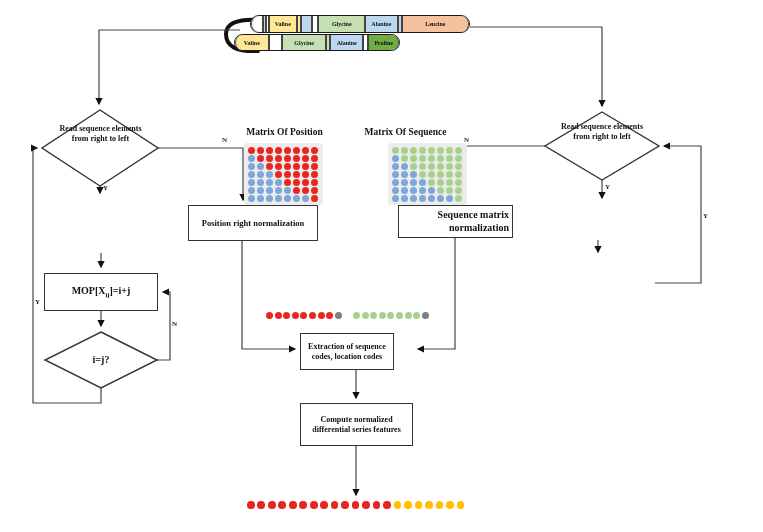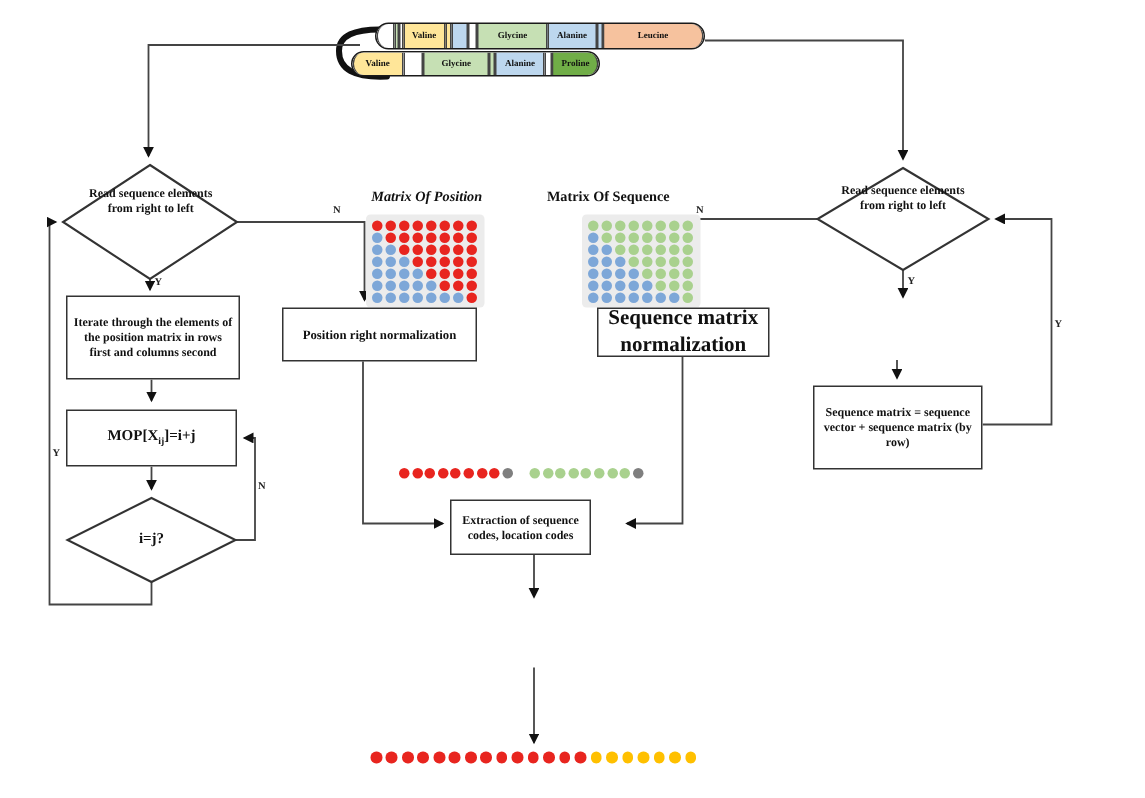--- a/index.html
+++ b/index.html
@@ -83,27 +83,26 @@
       <span class="seg" style="width: 34px; background: rgb(255, 230, 153); border-radius: 8px 0px 0px 8px;">Valine</span>
       <span class="seg" style="width: 14px; background: rgb(255, 255, 255);"></span>
       <span class="seg" style="width: 44px; background: rgb(198, 224, 180);">Glycine</span>
       <span class="seg" style="width: 4px; background: rgb(198, 224, 180);"></span>
       <span class="seg" style="width: 34px; background: rgb(189, 215, 238);">Alanine</span>
       <span class="seg" style="width: 5px; background: rgb(255, 255, 255);"></span>
       <span class="seg" style="width: 31px; background: rgb(112, 173, 71); border-radius: 0px 8px 8px 0px;">Proline</span>
     </div>
 
   <div class="dtext" style="left:52px;top:124px;width:97px;">Read sequence elements from right to left</div>
-  <div class="box" style="left:44px;top:197px;width:116px;height:56px;">Iterate through the elements of the position matrix in rows first and columns second</div>
   <div class="box mop" style="left:44px;top:273px;width:114px;height:38px;">
     <span><span>MOP[X</span><sub>ij</sub><span>]=i+j</span></span>
   </div>
   <div class="dtext ij" style="left:71px;top:354px;width:60px;">i=j?</div>
 
-  <div class="title" style="left:222px;top:127px;width:125px;font-style:italic;">Matrix Of Position</div>
+  <div class="title" style="left:222px;top:127px;width:125px;">Matrix Of Position</div>
   <div class="panel" style="left:244px;top:143px;width:79px;height:62px;">
       <div class="dotrow">
         <span class="dot" style="background: rgb(232, 37, 31);"></span>
         <span class="dot" style="background: rgb(232, 37, 31);"></span>
         <span class="dot" style="background: rgb(232, 37, 31);"></span>
         <span class="dot" style="background: rgb(232, 37, 31);"></span>
         <span class="dot" style="background: rgb(232, 37, 31);"></span>
         <span class="dot" style="background: rgb(232, 37, 31);"></span>
         <span class="dot" style="background: rgb(232, 37, 31);"></span>
         <span class="dot" style="background: rgb(232, 37, 31);"></span>
@@ -237,24 +236,23 @@
         <span class="dot" style="background: rgb(125, 167, 216);"></span>
         <span class="dot" style="background: rgb(125, 167, 216);"></span>
         <span class="dot" style="background: rgb(125, 167, 216);"></span>
         <span class="dot" style="background: rgb(125, 167, 216);"></span>
         <span class="dot" style="background: rgb(125, 167, 216);"></span>
         <span class="dot" style="background: rgb(125, 167, 216);"></span>
         <span class="dot" style="background: rgb(125, 167, 216);"></span>
         <span class="dot" style="background: rgb(169, 209, 142);"></span>
       </div>
     </div>
-  <div class="box" style="left:398px;top:205px;width:115px;height:33px;font-size:14px;">Sequence matrix normalization</div>
+  <div class="box" style="left:398px;top:205px;width:115px;height:33px;font-size:10px;text-align:right;">Sequence matrix normalization</div>
 
   <div class="dtext" style="left:553px;top:122px;width:98px;">Read sequence elements from right to left</div>
-  <div class="box" style="left:542px;top:257px;width:113px;height:56px;">Sequence matrix = sequence vector + sequence matrix (by row)</div>
 
   <div class="seqrow" style="left:266px;top:312px;">
       <div class="dotrow">
         <span class="dot" style="background: rgb(232, 37, 31);"></span>
         <span class="dot" style="background: rgb(232, 37, 31);"></span>
         <span class="dot" style="background: rgb(232, 37, 31);"></span>
         <span class="dot" style="background: rgb(232, 37, 31);"></span>
         <span class="dot" style="background: rgb(232, 37, 31);"></span>
         <span class="dot" style="background: rgb(232, 37, 31);"></span>
         <span class="dot" style="background: rgb(232, 37, 31);"></span>
@@ -270,20 +268,21 @@
         <span class="dot" style="background: rgb(169, 209, 142);"></span>
         <span class="dot" style="background: rgb(169, 209, 142);"></span>
         <span class="dot" style="background: rgb(169, 209, 142);"></span>
         <span class="dot" style="background: rgb(169, 209, 142);"></span>
         <span class="dot" style="background: rgb(169, 209, 142);"></span>
         <span class="dot" style="background: rgb(127, 127, 127);"></span>
       </div>
     </div>
 
   <div class="box" style="left:300px;top:333px;width:94px;height:37px;">Extraction of sequence codes, location codes</div>
+  <div class="box" style="left:300px;top:403px;width:113px;height:43px;">Compute normalized differential series features</div>
   <div class="seqrow bigrow" style="left:247px;top:501px;">
       <div class="dotrow">
         <span class="dot" style="background: rgb(232, 37, 31);"></span>
         <span class="dot" style="background: rgb(232, 37, 31);"></span>
         <span class="dot" style="background: rgb(232, 37, 31);"></span>
         <span class="dot" style="background: rgb(232, 37, 31);"></span>
         <span class="dot" style="background: rgb(232, 37, 31);"></span>
         <span class="dot" style="background: rgb(232, 37, 31);"></span>
         <span class="dot" style="background: rgb(232, 37, 31);"></span>
         <span class="dot" style="background: rgb(232, 37, 31);"></span>

